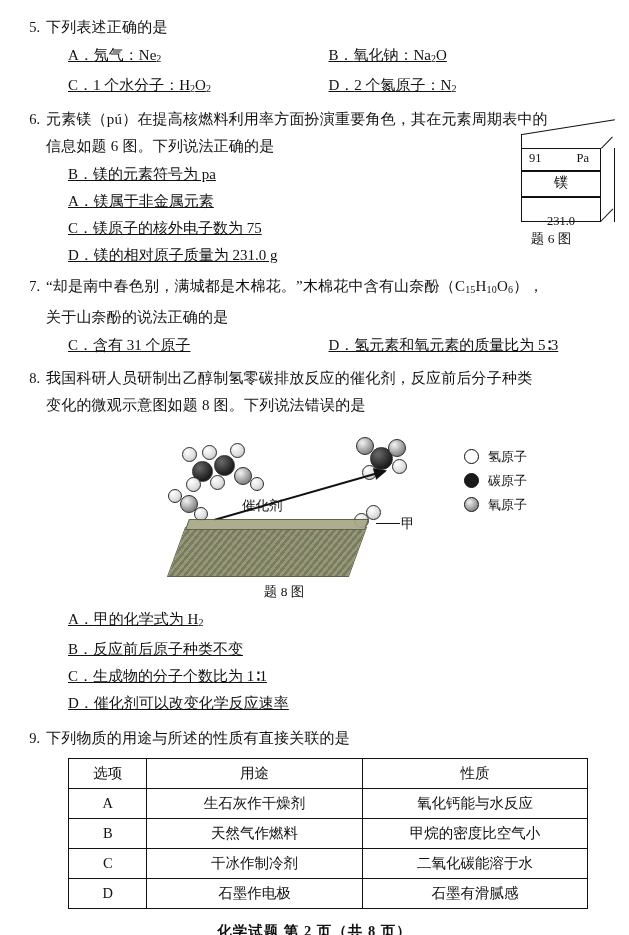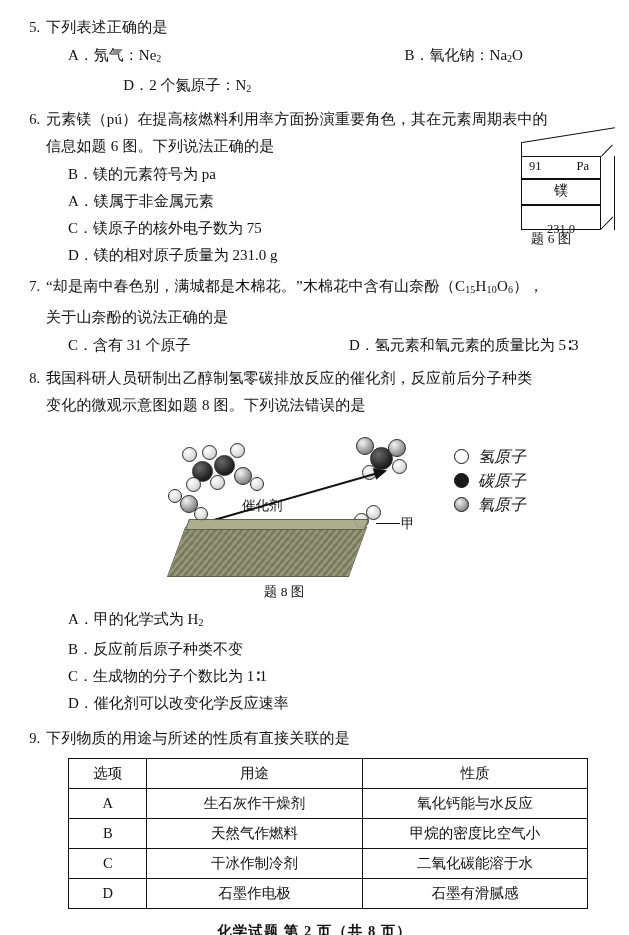--- a/index.html
+++ b/index.html
@@ -44,49 +44,49 @@
     line-height: 27px;
     letter-spacing: 0.2px;
   }
   .opts {
     margin-top: 1px;
   }
   .opt-row {
     display: flex;
     font-size: 15px;
     line-height: 27px;
+    text-decoration: underline;
   }
   .opt {
     padding-left: 22px;
     box-sizing: border-box;
   }
   .opt.half {
     width: 50%;
   }
   .opt.half2 {
     width: 50%;
     padding-left: 6px;
-    text-align: center;
   }
   .opt.full {
     width: 100%;
   }
   sub {
     font-size: 10px;
     vertical-align: -0.22em;
   }
 
   
   .q6wrap {
     position: relative;
   }
   .cube {
     position: absolute;
     right: -18px;
-    top: 36px;
+    top: 28px;
     width: 96px;
     height: 92px;
   }
   .cube .front {
     position: absolute;
     left: 0;
     top: 14px;
     width: 80px;
     height: 74px;
     border: 1.3px solid #111;
@@ -170,25 +170,24 @@
   }
 
   
   .fig8 {
     position: relative;
     height: 182px;
     margin: 4px 0 0 0;
   }
   .fig8 .legend {
     position: absolute;
-    left: 408px;
+    left: 418px;
     top: 22px;
-    font-size: 16px;
+    font-size: 13px;
     line-height: 24px;
-    font-style: italic;
   }
   .fig8 .legend .lrow {
     display: flex;
     align-items: center;
   }
   .fig8 .legend .dot {
     width: 13px;
     height: 13px;
     border-radius: 50%;
     border: 1.2px solid #111;
@@ -318,20 +317,23 @@
       <div class="opts">
         <div class="opt-row">
           <div class="opt half">
             <span>A．</span><span>氖气：Ne</span><sub>2</sub>
           </div>
           <div class="opt half2">
             <span>B．</span><span>氧化钠：Na</span><sub>2</sub><span>O</span>
           </div>
         </div>
         <div class="opt-row">
+          <div class="opt half">
+            <span>C．</span><span>1 个水分子：H</span><sub>2</sub><span>O</span><sub>2</sub>
+          </div>
           <div class="opt half2">
             <span>D．</span><span>2 个氮原子：N</span><sub>2</sub>
           </div>
         </div>
       </div>
     </div>
   </div>
 
   <div class="q q6wrap" style="margin-top:4px;">
     <div class="qnum">6.</div>

